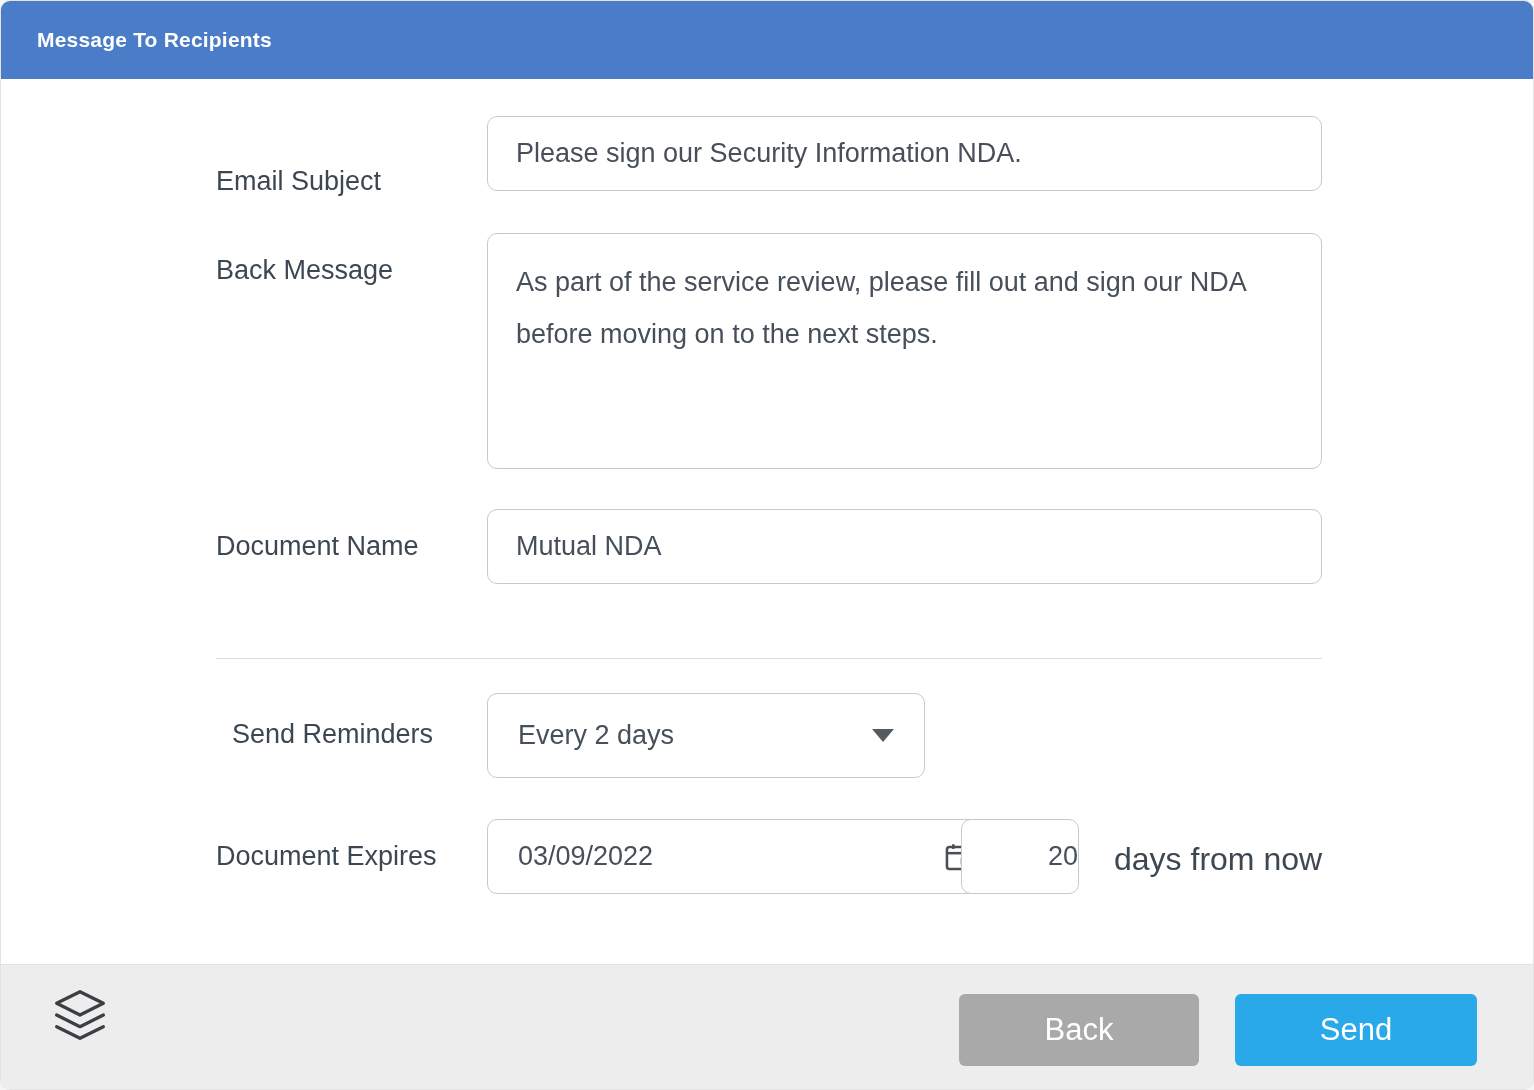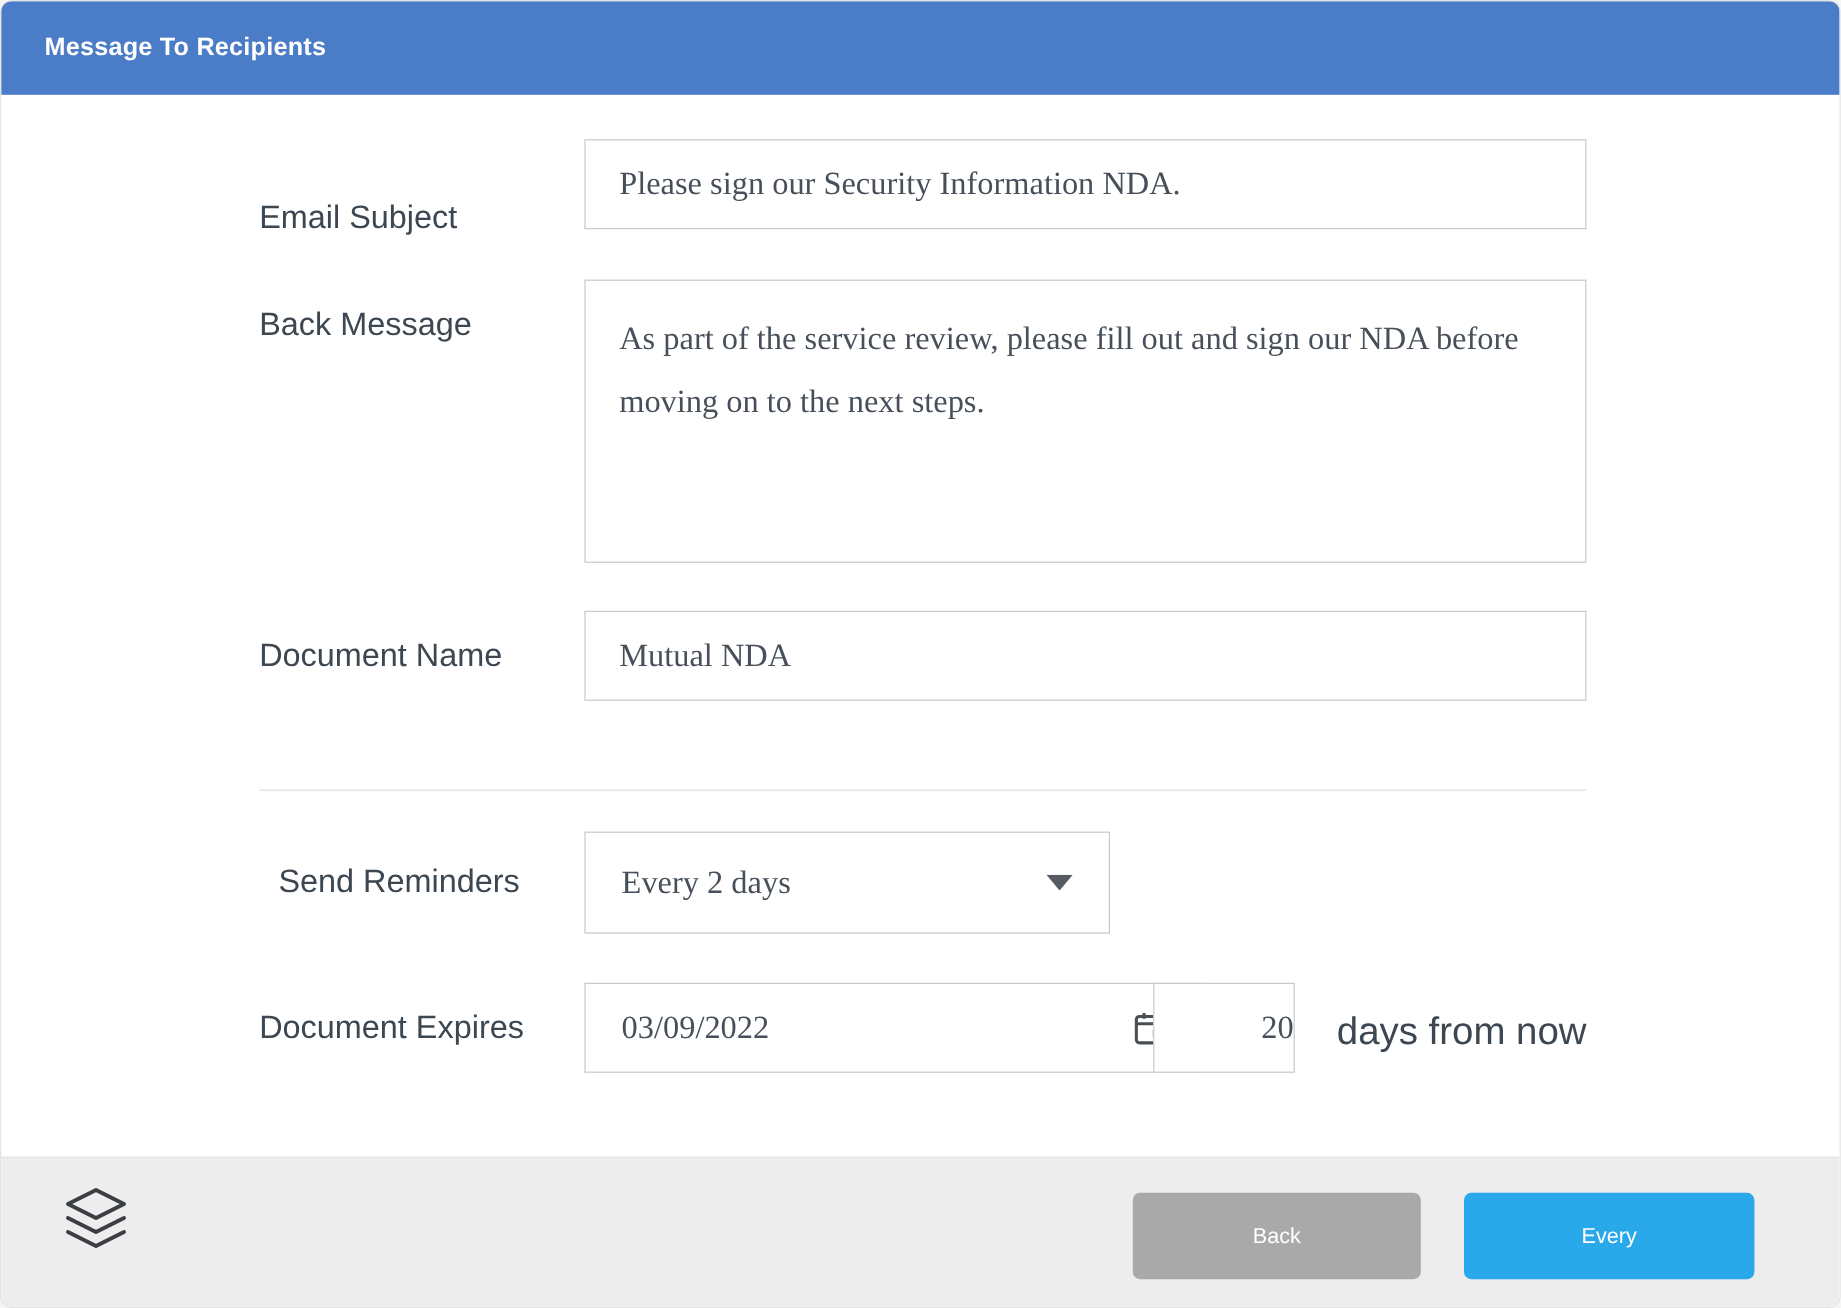--- a/index.html
+++ b/index.html
@@ -28,23 +28,23 @@
     color: #ffffff; font-size: 21px; font-weight: 700;
     letter-spacing: 0.2px;
   }
   .field-label {
     position: absolute;
     font-size: 27px; color: #3d4752;
     white-space: nowrap;
   }
   .text-input, .textarea, .select-box, .date-box, .days-input {
     border: 1px solid #c9c9c9;
-    border-radius: 0;
+    border-radius: 10px;
     background: #ffffff;
-    font-family: Liberation Serif, serif;
+    font-family: Liberation Sans, sans-serif;
     font-size: 27px;
     color: #47505a;
     outline: none;
   }
   .text-input { position: absolute; left: 486px; width: 835px; height: 75px; padding: 0 28px; }
   #email-subject-input { top: 115px; }
   #document-name-input { top: 508px; }
   .textarea {
     position: absolute; left: 486px; top: 232px;
     width: 835px; height: 236px;
@@ -90,22 +90,23 @@
   }
   .brand-icon {
     position: absolute; left: 50px; top: 22px;
     width: 58px; height: 56px;
   }
   .btn {
     position: absolute; top: 29px;
     height: 72px;
     border: none; border-radius: 6px;
     font-family: "Liberation Sans", sans-serif;
-    font-size: 18px; color: #ffffff;
+    font-size: 31px; color: #ffffff;
     cursor: pointer;
+    margin-left: 15px;
   }
   .btn-back { left: 943px; width: 240px; background: #A9A9A9; }
   .btn-send { left: 1219px; width: 242px; background: #29A9E9; }
 </style>
 </head>
 <body>
 
 <div class="dialog">
 
   <div class="header">
@@ -145,16 +146,16 @@
   <input class="days-input" type="text" value="20" style="">
   <div class="days-suffix">days from now</div>
 
   <div class="footer">
     <svg class="brand-icon" viewBox="0 0 24 24" fill="none" stroke="#3b3f43" stroke-width="1.4" stroke-linejoin="round" stroke-linecap="round">
       <polygon points="12 2 22 7 12 12 2 7 12 2"></polygon>
       <polyline points="2 12 12 17 22 12"></polyline>
       <polyline points="2 17 12 22 22 17"></polyline>
     </svg>
     <button class="btn btn-back">Back</button>
-    <button class="btn btn-send">Every</button>
+    <button class="btn btn-send">Send</button>
   </div>
 
 </div>
 
 </body></html>

